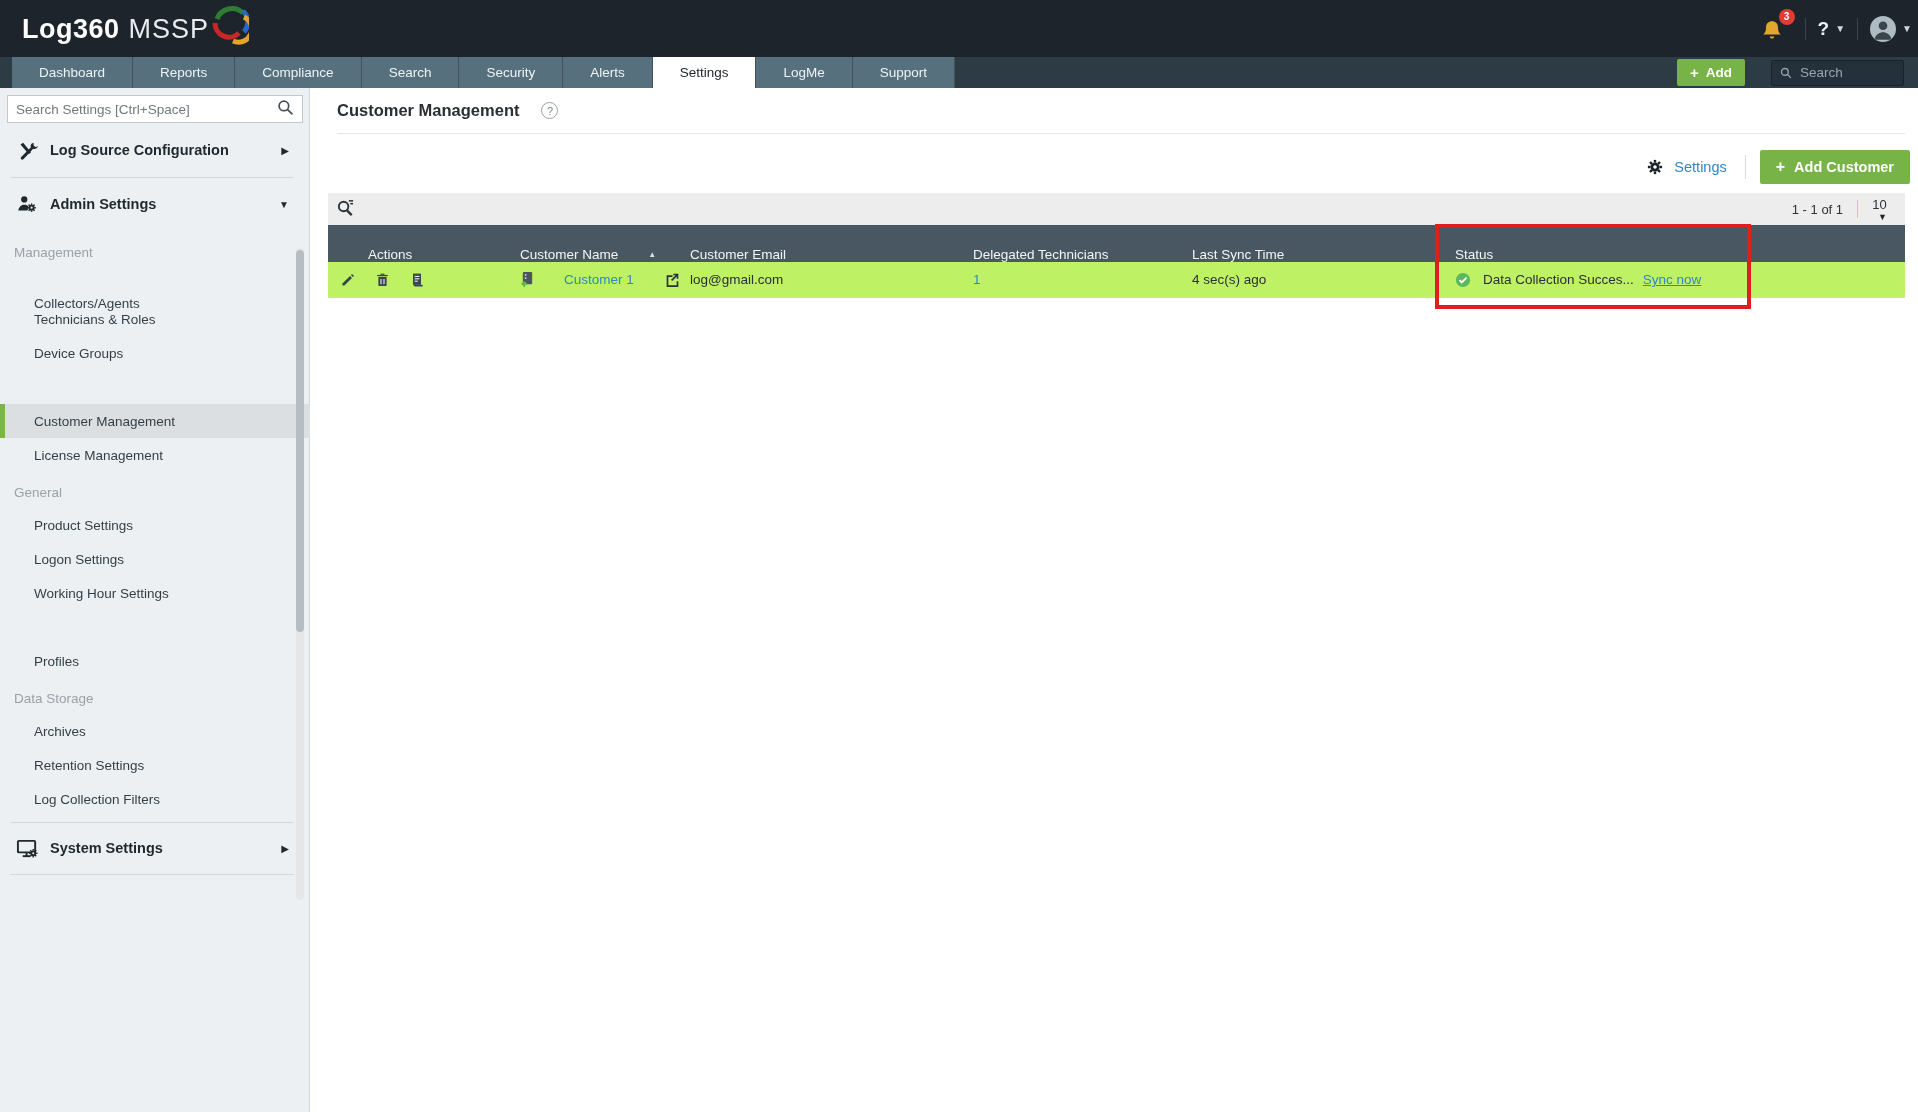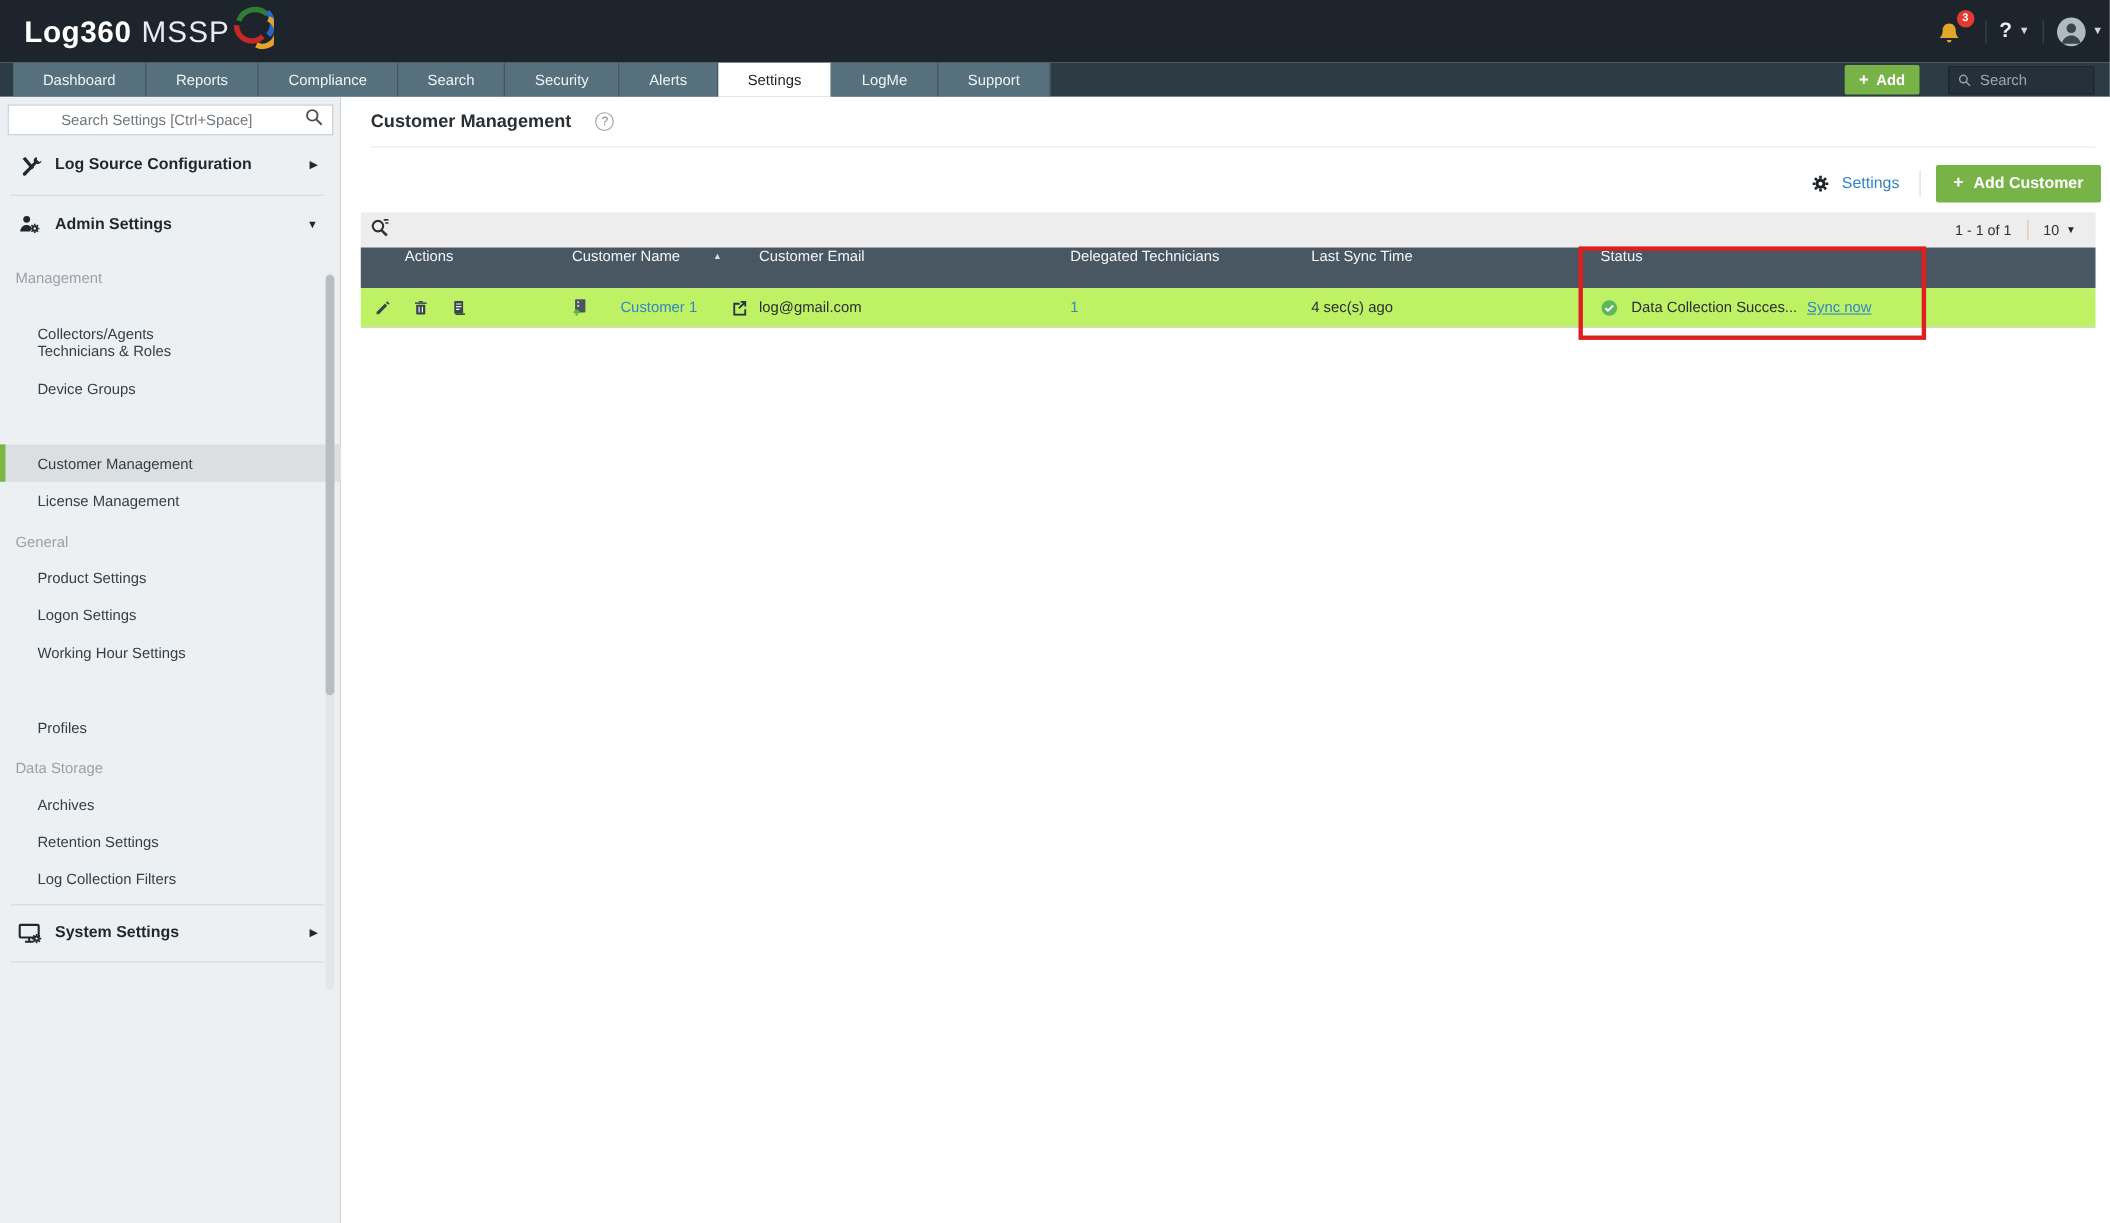--- a/index.html
+++ b/index.html
@@ -27,21 +27,21 @@
   .tabbar-right { position:absolute; right:14px; top:0; height:31px; display:flex; align-items:center; }
   .add-btn-sm { height:27px; background:#77b347; color:#fff; font-size:13.5px; font-weight:bold; border:none; border-radius:2px; padding:0 13px; display:flex; align-items:center; margin-right:26px; cursor:pointer; }
   .add-btn-sm .plus { font-size:15px; margin-right:7px; font-weight:bold; }
   .top-search { width:133px; height:26px; background:#25313a; border:1px solid #1a232a; border-radius:2px; display:flex; align-items:center; padding:0 8px; }
   .top-search input { background:transparent; border:none; outline:none; color:#a7b4bd; font-size:13.5px; width:95px; margin-left:8px; font-family:inherit; }
   .top-search input::placeholder { color:#9aa7b0; }
 
   
   .sidebar { position:absolute; left:0; top:88px; width:310px; height:1024px; background:#edf0f2; border-right:1px solid #d2d5d7; }
   .sb-search { position:absolute; left:7px; top:7px; width:296px; height:28px; background:#fff; border:1px solid #c4c8cb; display:flex; align-items:center; }
-  .sb-search input { flex:1; border:none; outline:none; font-size:13.5px; color:#555; padding:0 8px; font-family:inherit;text-align:center; }
+  .sb-search input { flex:1; border:none; outline:none; font-size:13.5px; color:#555; padding:0 8px; font-family:inherit; }
   .sb-search input::placeholder { color:#6f7periodic6; color:#71787d; }
   .sb-search .mag { margin-right:8px; color:#4a4f53; }
   .sb-row { position:absolute; left:0; width:310px; height:44px; display:flex; align-items:center; cursor:pointer; }
   .sb-row .sb-ico { width:26px; margin-left:14px; color:#1e282e; display:flex; justify-content:center; }
   .sb-row .sb-txt { margin-left:10px; font-size:14.5px; font-weight:bold; color:#1e282e; }
   .sb-row .arr { position:absolute; right:21px; font-size:10px; color:#1e282e; }
   .sb-div { position:absolute; left:10px; width:284px; height:1px; background:#d5d8da; }
   .sb-label { position:absolute; left:14px; width:280px; height:24px; font-size:13.5px; color:#9aa1a7; display:flex; align-items:center; }
   .sb-item { position:absolute; left:0; width:310px; height:34px; display:flex; align-items:center; padding-left:34px; font-size:13.5px; color:#333f47; cursor:pointer; }
   .sb-item.sel { background:#dcdfe1; border-left:5px solid #7ab648; padding-left:29px; }
@@ -61,24 +61,24 @@
   .vsep { width:1px; height:24px; background:#d8dadc; margin:0 14px 0 18px; }
   .add-btn-lg { height:34px; background:#77b347; color:#fff; border:none; border-radius:2px; font-size:14.5px; font-weight:bold; padding:0 16px; display:flex; align-items:center; cursor:pointer; }
   .add-btn-lg .plus { font-size:16px; margin-right:9px; }
 
   .tablewrap { position:absolute; left:18px; top:105px; width:1577px; }
   .ttoolbar { height:32px; background:#ededee; display:flex; align-items:center; }
   .ttoolbar .fsearch { margin-left:8px; color:#2e3338; cursor:pointer; }
   .pager { margin-left:auto; display:flex; align-items:center; padding-right:18px; }
   .pager .count { font-size:13px; color:#2c3236; }
   .pager .psep { width:1px; height:18px; background:#d9c49d; margin:0 14px; }
-  .pager .psize { font-size:13px; color:#2c3236; cursor:pointer; display:flex; align-items:center; }
+  .pager .psize { font-size:13px; color:#2c3236; cursor:pointer; display:flex; align-items:center;flex-direction:column; }
   .pager .psize .caret2 { font-size:9px; margin-left:6px; color:#1e2429; }
 
-  .thead { height:37px; background:#495762; display:flex; align-items:flex-start; color:#f2f5f7; font-size:13.5px; }
+  .thead { height:37px; background:#495762; display:flex; align-items:flex-end; color:#f2f5f7; font-size:13.5px; }
   .trow { height:36px; background:#bef264; border-bottom:1px solid #d4d5d6; display:flex; align-items:center; font-size:13.5px; color:#2a2f33; }
   .c1 { width:172px; padding-left:40px; }
   .c2 { width:190px; padding-left:20px;gap:20px; }
   .c3 { width:283px; }
   .c4 { width:219px; }
   .c5 { width:263px; }
   .c6 { width:450px; }
   .cell { display:flex; align-items:center; }
   .trow .c1 { padding-left:12px; }
   .sort-arrow { font-size:8px; margin-left:10px; color:#d7dee2; }

